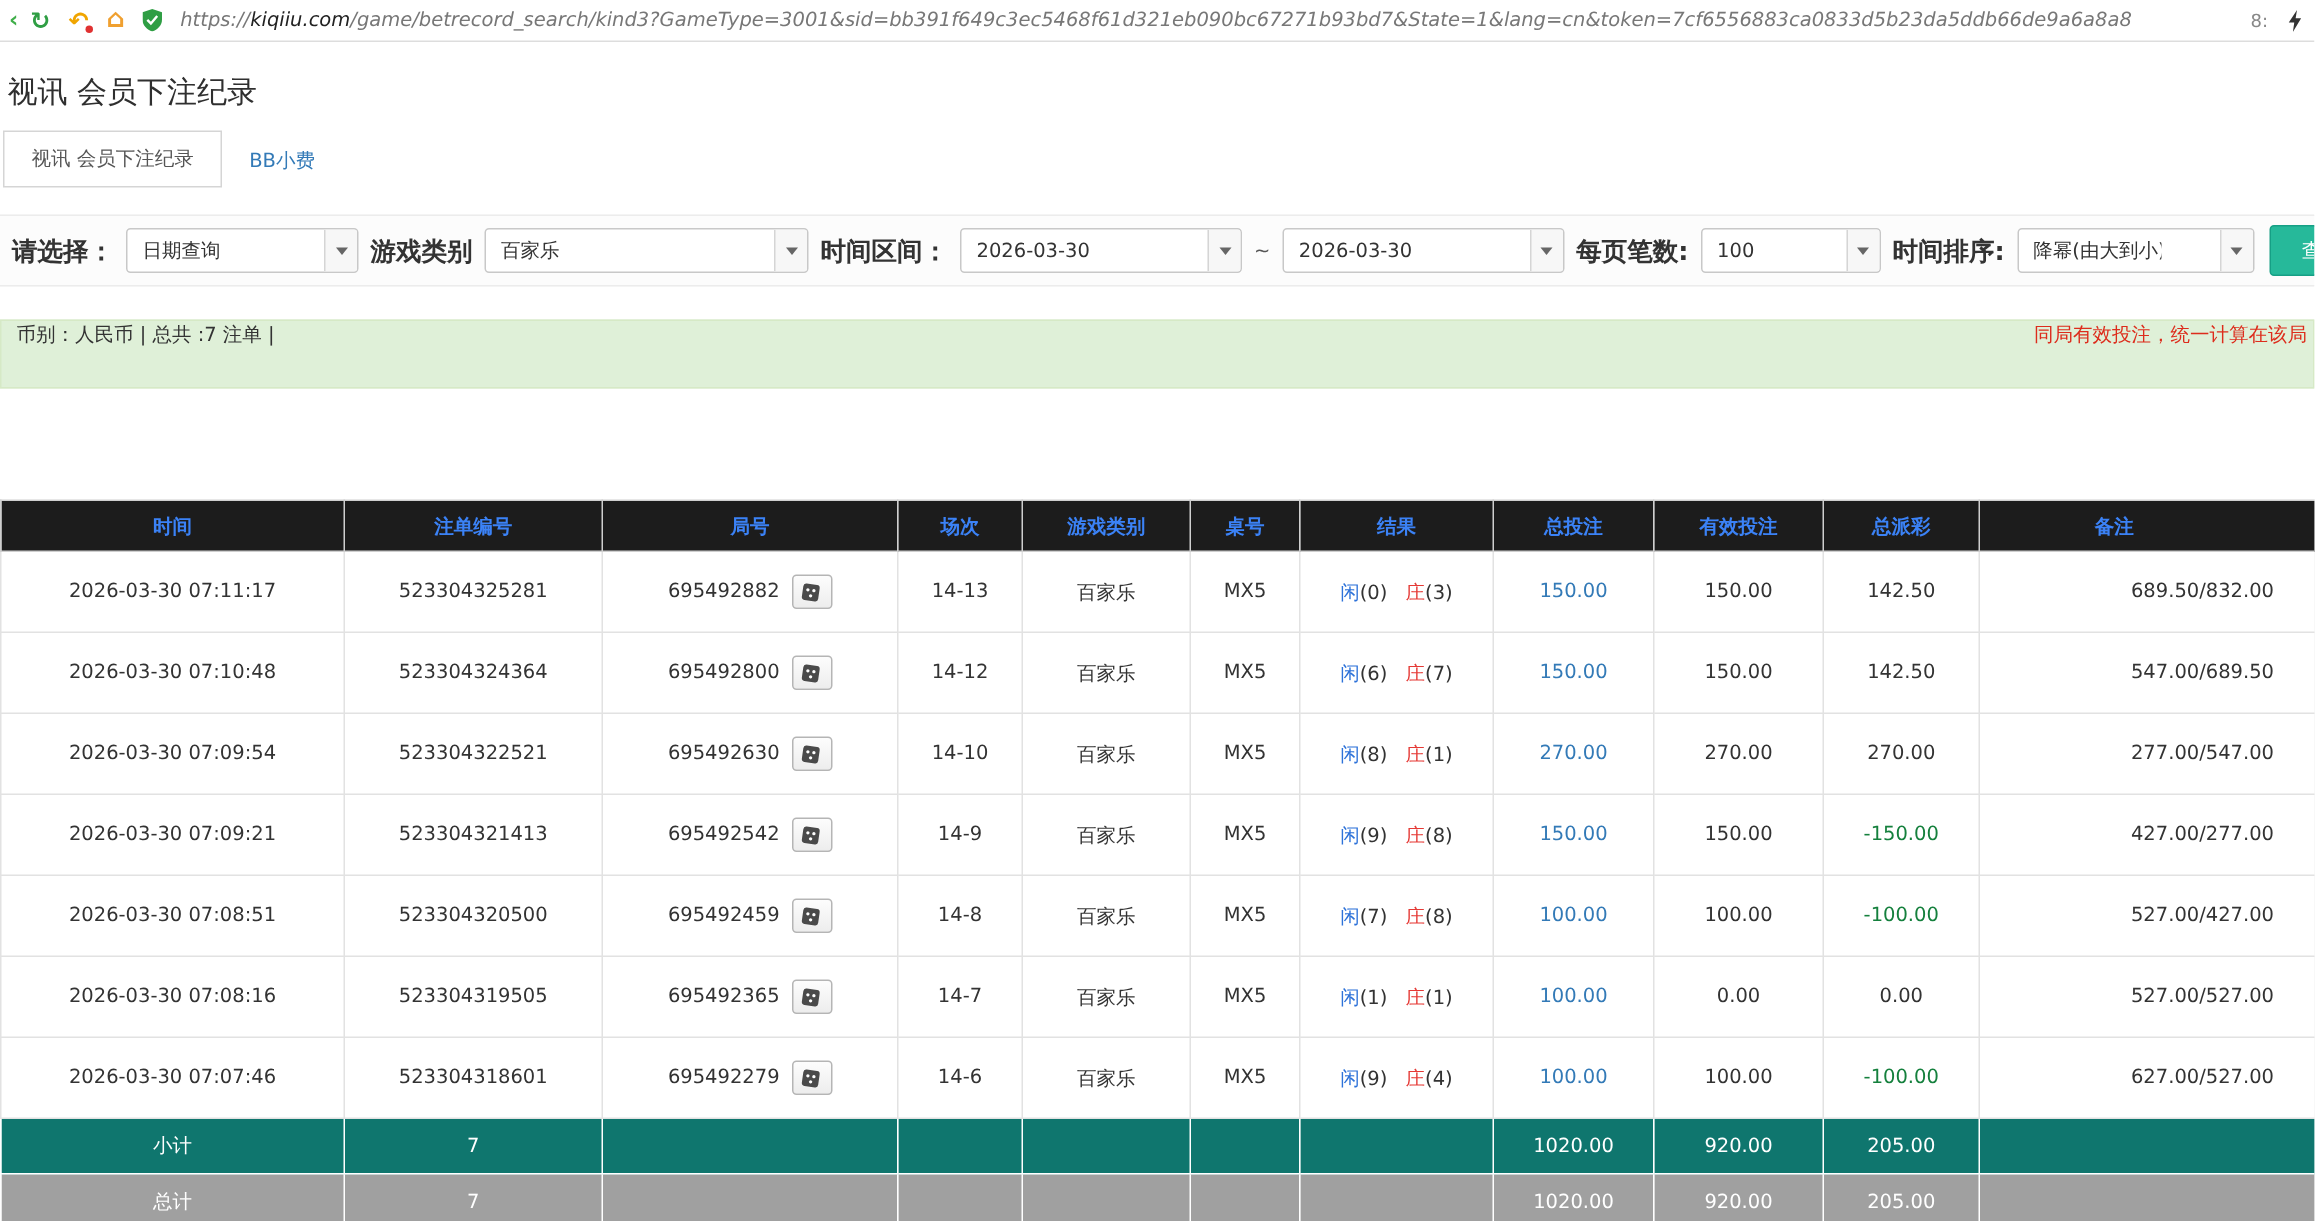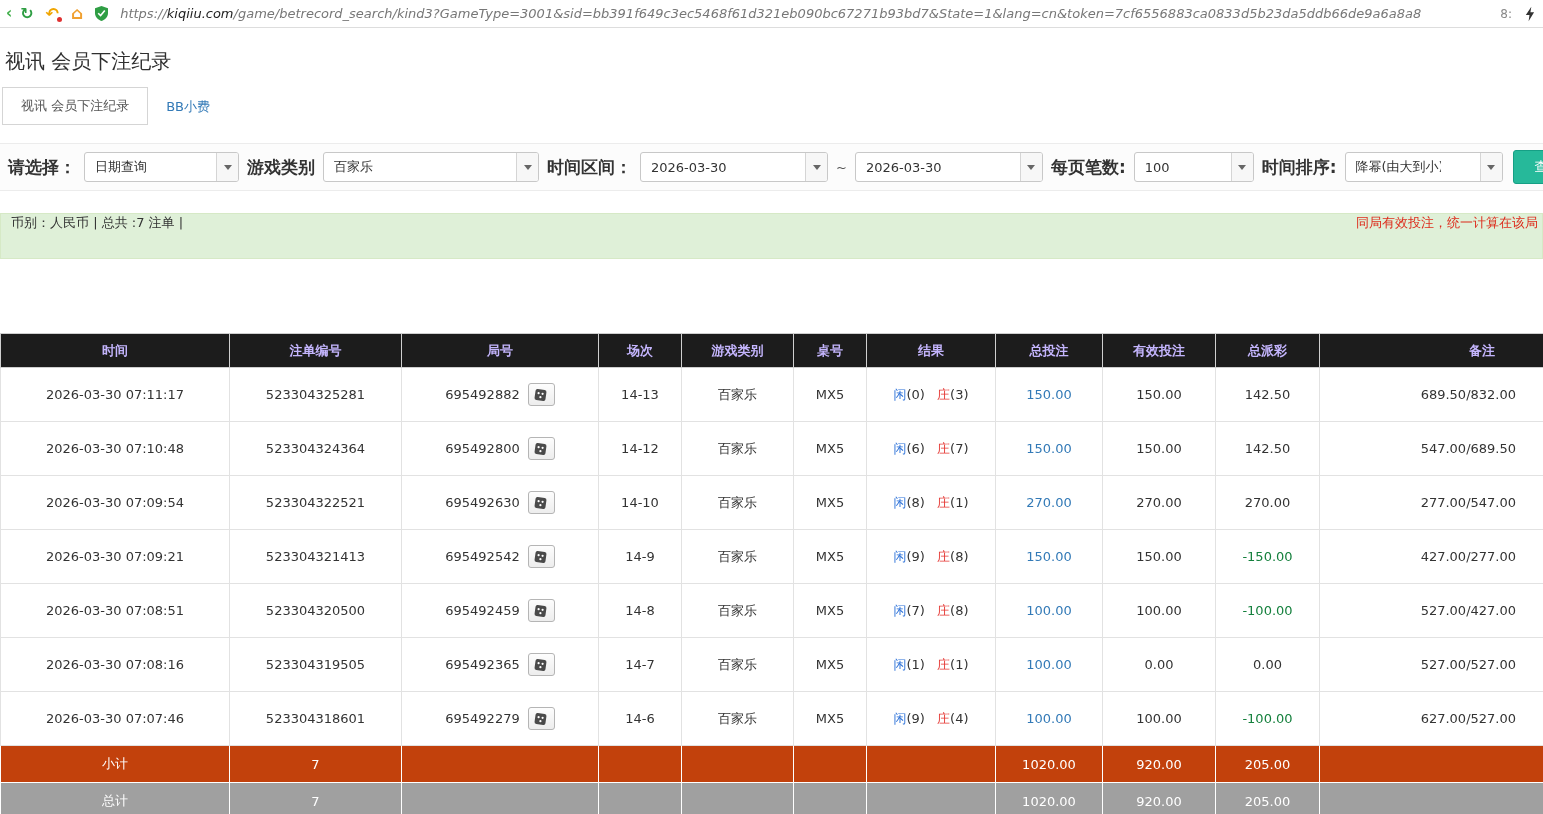--- a/index.html
+++ b/index.html
@@ -59,42 +59,42 @@
     margin-top:22px; height:46px; background:#dff0d8; border:1px solid #d6e9c6;
     display:flex; justify-content:space-between; padding:0 4px 0 10px;
     font-size:13px; white-space:nowrap; overflow:hidden;
   }
   .summary-left { color:#333; }
   .summary-right { color:#dd2c1c; }
 
   
   table.records { margin-top:74px; width:1543px; border-collapse:collapse; table-layout:fixed; font-size:13px; }
   table.records thead th {
-    background:#1c1c1c; color:#c4b5fd; height:34px; font-weight:bold;
+    background:#1c1c1c; color:#3b82f6; height:34px; font-weight:bold;
     border:1px solid #cfcfcf; text-align:center; padding:0 4px;
   }
-  table.records thead th.note-head { text-align:right; padding-right:48px; }
+  table.records thead th.note-head { text-align:center; padding-right:48px; }
   table.records tbody td {
     height:54px; background:#fff; border:1px solid #e2e2e2;
     text-align:center; color:#333; padding:0 4px; overflow:hidden;
   }
   table.records tbody td.note-cell { text-align:right; padding-right:27px; }
   .round-wrap { display:inline-flex; align-items:center; justify-content:center; }
   .dice-btn {
     width:27px; height:23px; margin-left:8px; border:1px solid #b5b5b5; border-radius:3px;
     background:linear-gradient(#fdfdfd,#ededed); display:inline-flex; align-items:center; justify-content:center;
     cursor:pointer; padding:0;
   }
   .lbl-player { color:#2d72d9; }
   .lbl-banker { color:#e53935; margin-left:8px; }
   .score { color:#333; }
   .bet-link { color:#337ab7; cursor:pointer; }
   td.payout-cell.neg { color:#15803d; }
   table.records tfoot td {
-    height:37px; background:#c2410c; color:#fff; border:1px solid #fff;
+    height:37px; background:#0f766e; color:#fff; border:1px solid #fff;
     text-align:center; font-size:13px;
   }
   table.records tfoot tr.total-row td { background:#a0a0a0; }
 </style>
 </head>
 <body>
 
 <div class="browser-bar">
   <span class="chrome-icon ic-back">‹</span>
   <span class="chrome-icon ic-refresh">↻</span>

